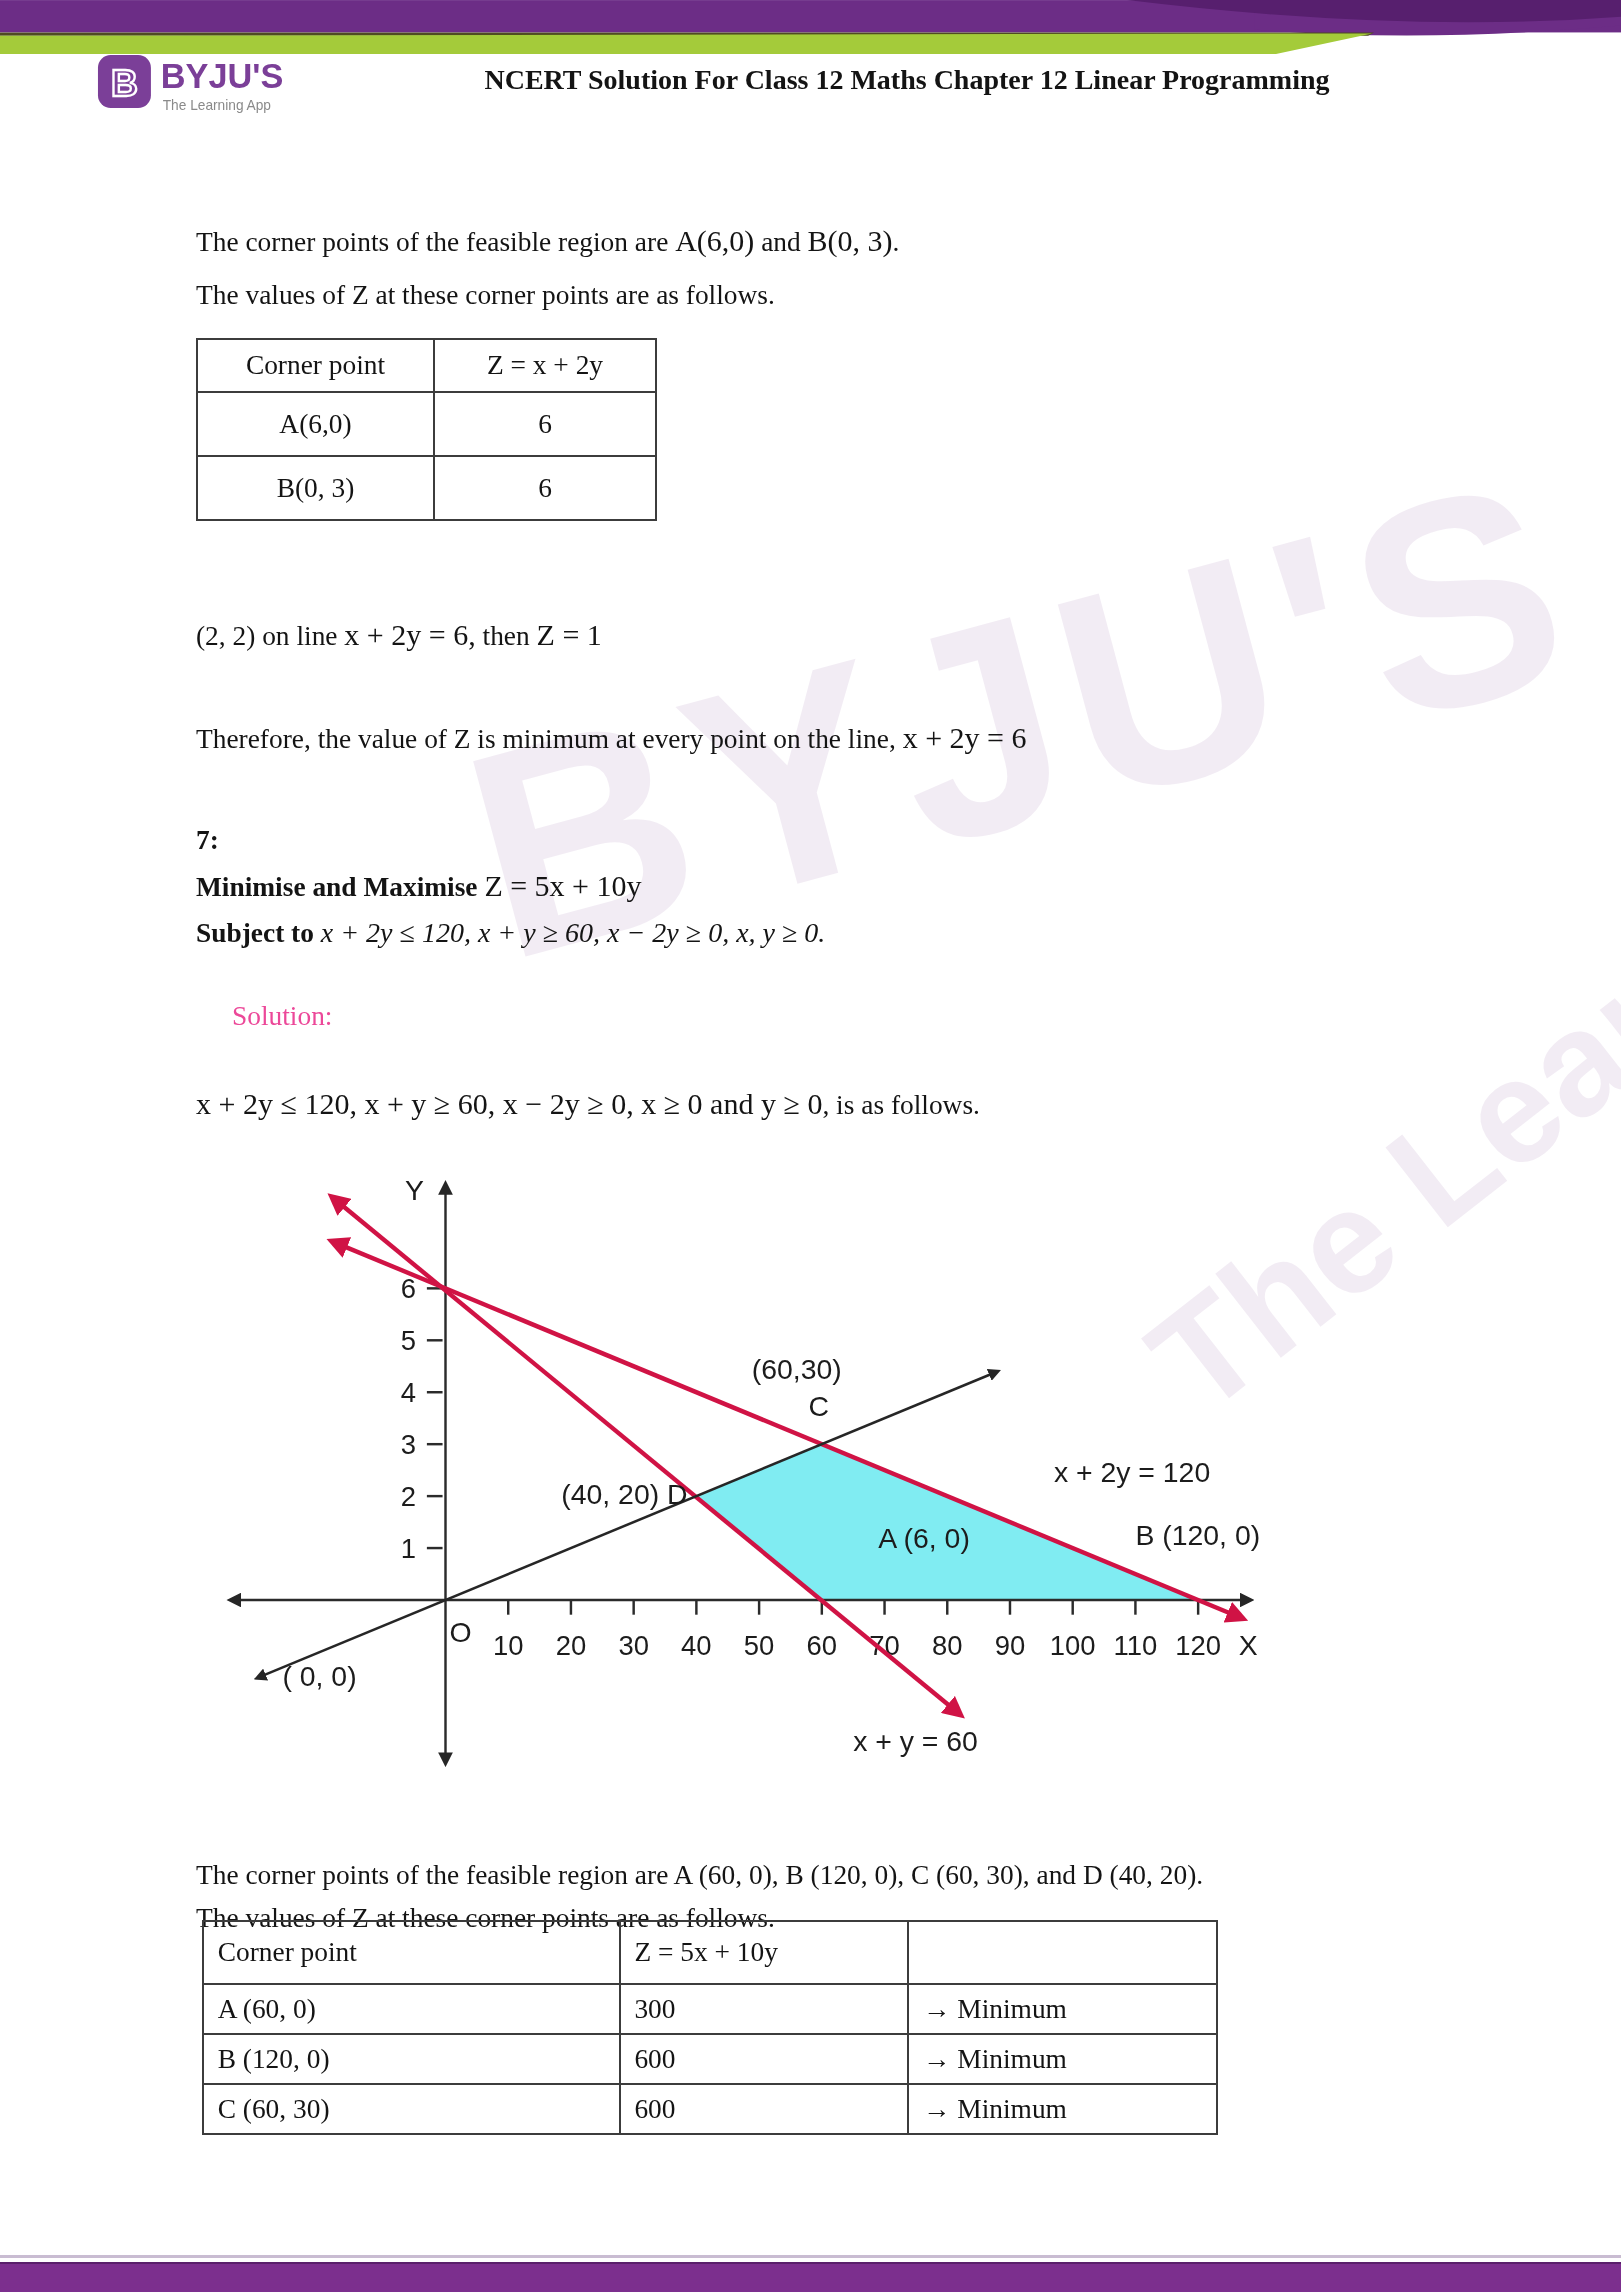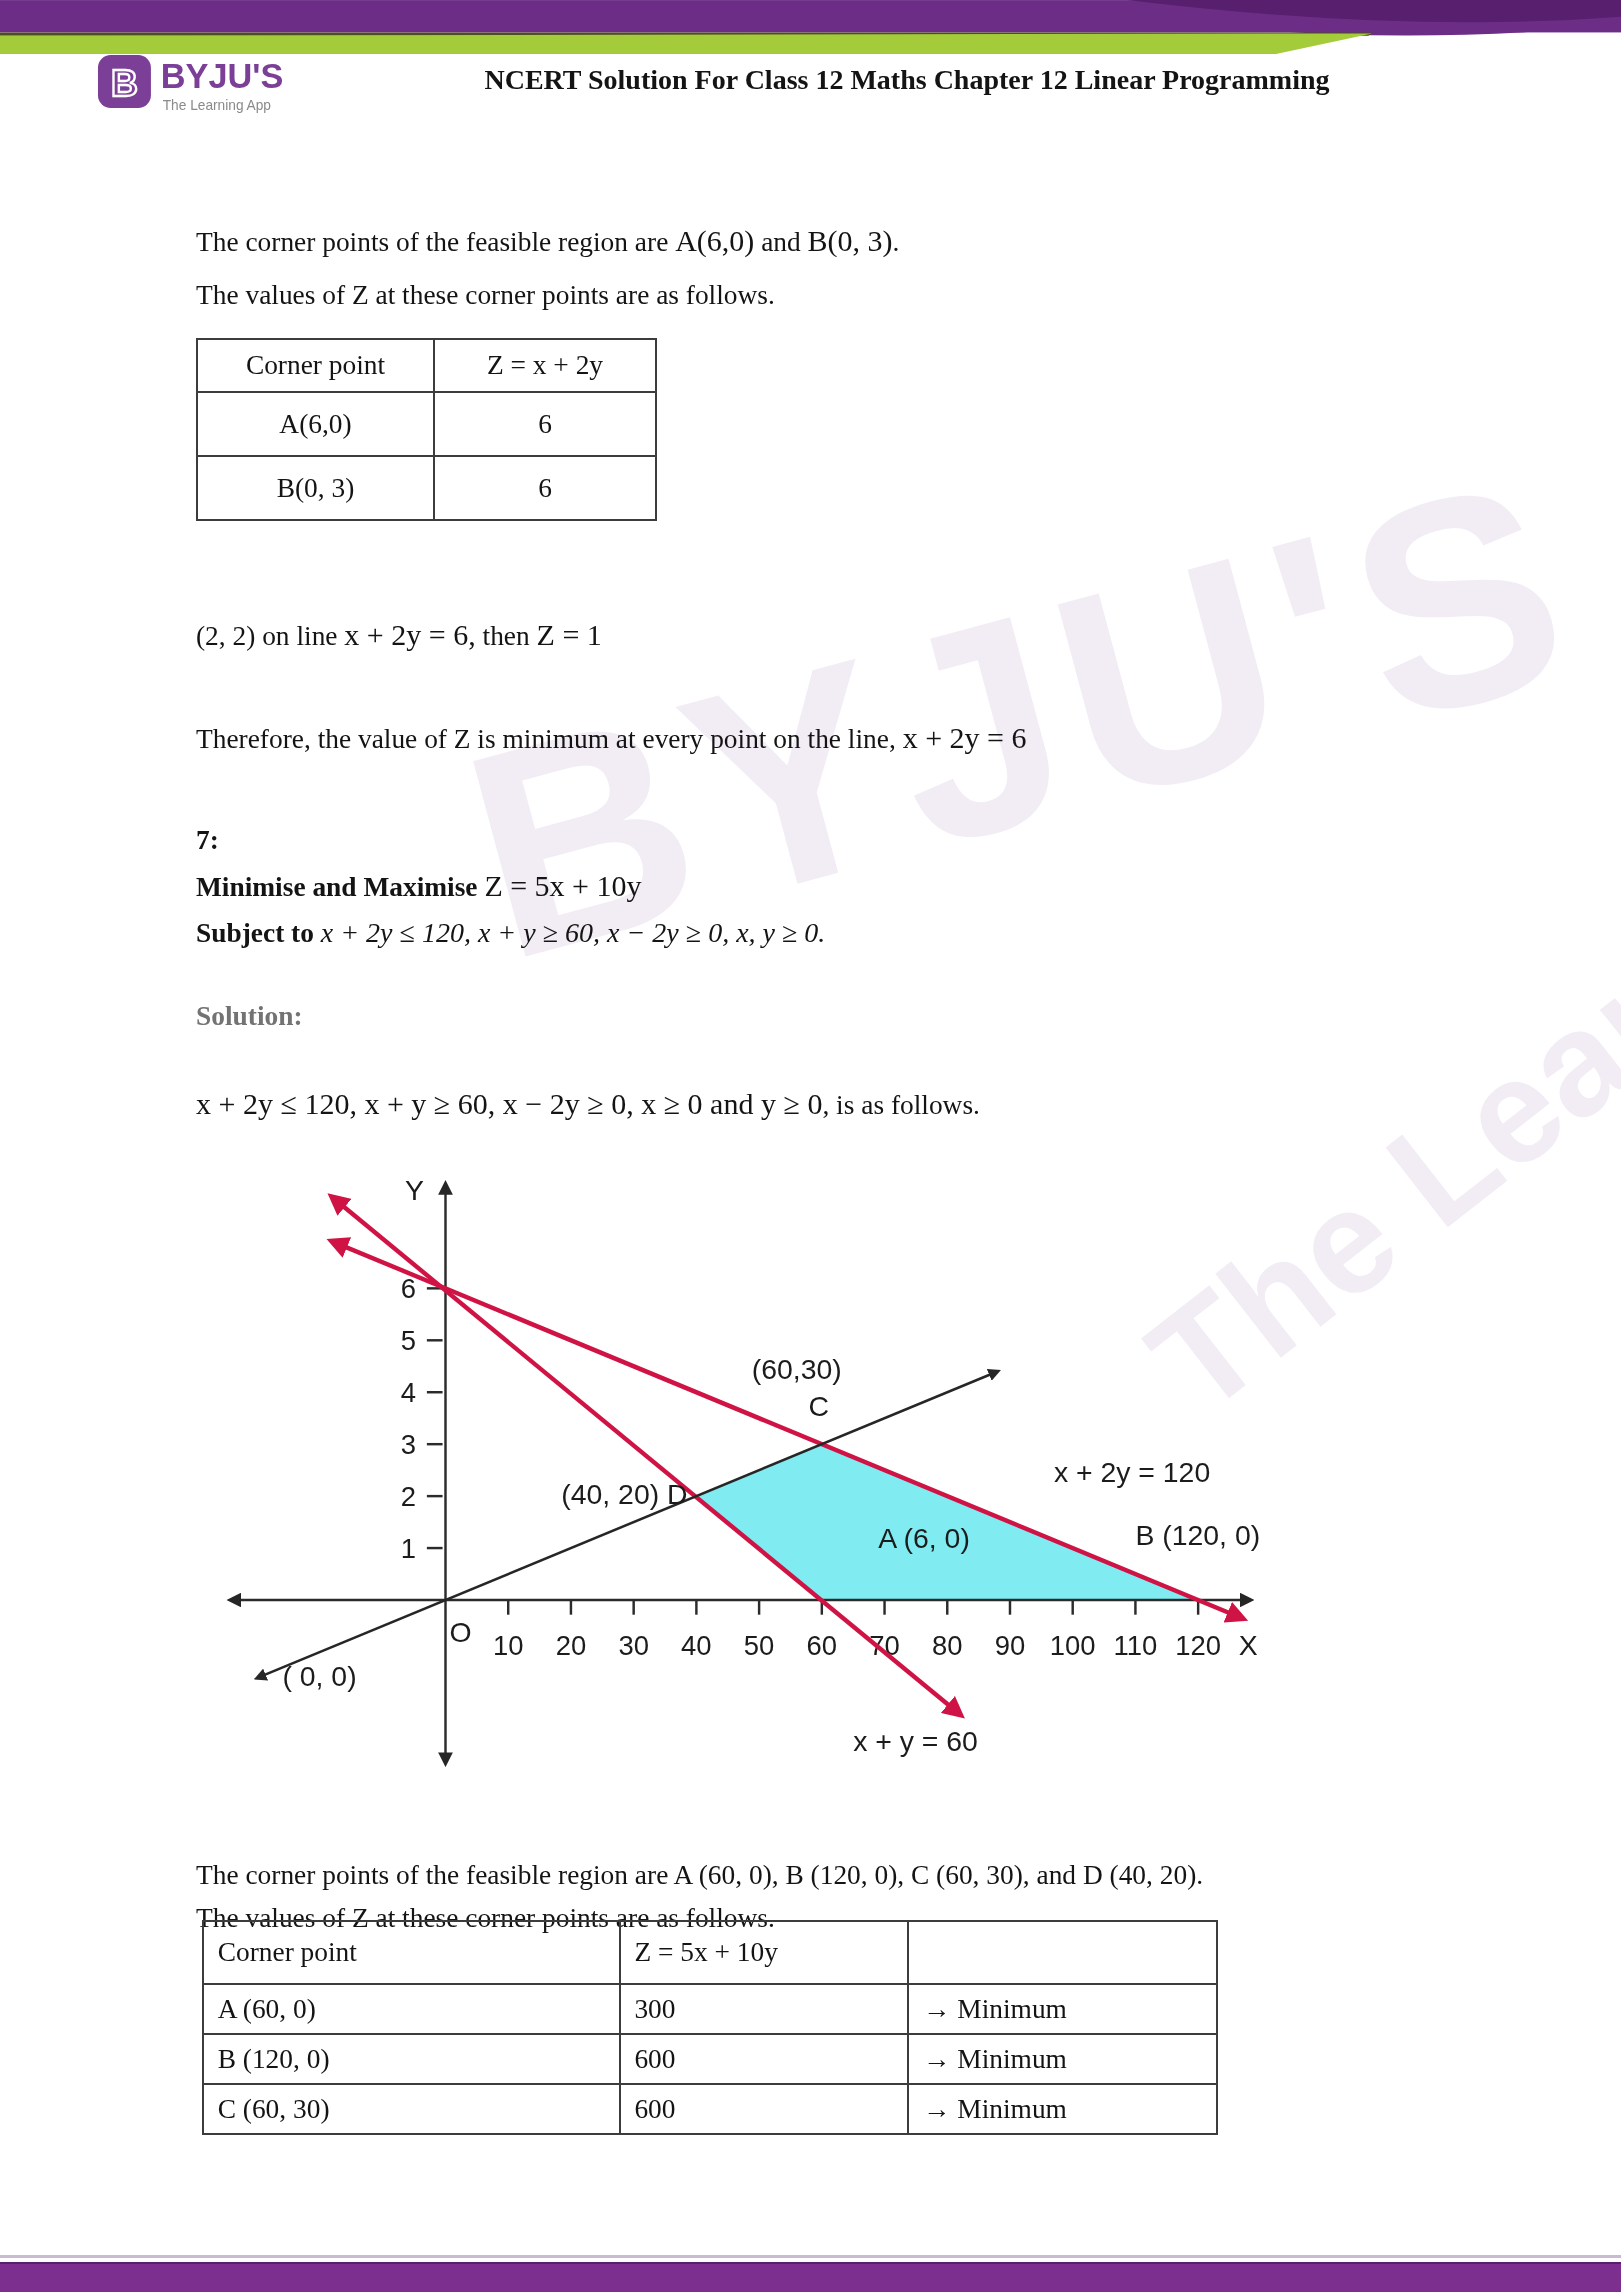--- a/index.html
+++ b/index.html
@@ -3,21 +3,21 @@
 <meta charset="utf-8">
 <style>
   html,body{margin:0;padding:0;background:#e8e8e8;}
   #page{position:relative;width:1621px;height:2293px;background:#ffffff;overflow:hidden;
         font-family:"Liberation Serif",serif;color:#141414;margin:0 auto;}
   .para{position:absolute;left:196px;z-index:2;font-size:27.4px;line-height:1.3;white-space:nowrap;}
   .m{font-size:30px;font-family:Liberation Serif, serif;}
   .msm{font-size:28px;}
   .b{font-weight:bold;}
   .it{font-style:italic;}
-  .green{color:#737373;font-weight:bold;}
+  .green{color:#ec4899;font-weight:normal;margin-left:36px;}
   .title{position:absolute;top:64px;left:225px;width:1364px;z-index:2;
          font-size:28px;font-weight:bold;text-align:center;white-space:nowrap;}
   .bands{position:absolute;top:0;left:0;z-index:3;}
   .logo{position:absolute;top:53px;left:96px;z-index:3;}
   
   table{position:absolute;z-index:2;border-collapse:collapse;}
   .t1{left:196px;top:338px;}
   .t1 th,.t1 td{border:2px solid #3c3c3c;text-align:center;vertical-align:middle;font-weight:normal;}
   .t1 th{height:49px;font-size:27.4px;}
   .t1 td{height:60px;font-size:27.4px;}

